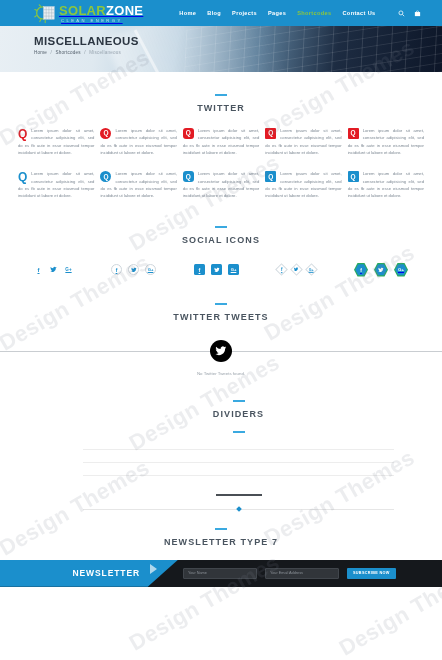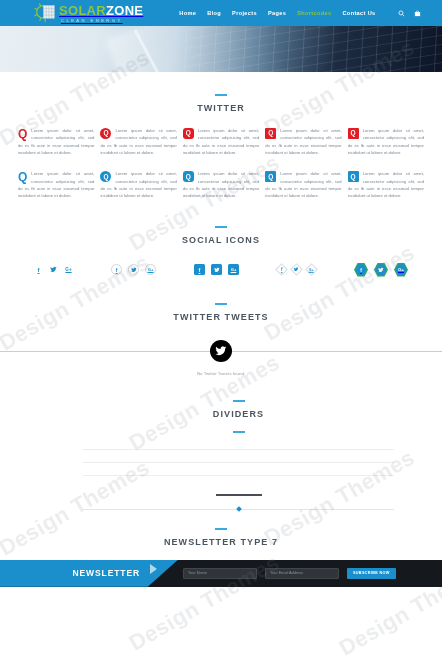--- a/index.html
+++ b/index.html
@@ -9,21 +9,21 @@
     background: #ffffff;
     overflow: hidden;
   }
   .page { position: relative; width: 442px; height: 660px; overflow: hidden; background:#fff; }
 
   
   .topbar {
     position: relative; height: 26px; background: #1b8fcc;
     display: flex; align-items: center; z-index: 5;
   }
-  .logo-wrap { display:flex; align-items:center; margin-left: 34px; }
+  .logo-wrap { display:flex; align-items:flex-end; margin-left: 34px; }
   .sun-icon { position: relative; width: 22px; height: 20px; margin-right: 3px; }
   .logo-text { line-height: 1; }
   .logo-main { font-size: 13px; font-weight: bold; letter-spacing: .3px; }
   .logo-main .s1 { color: #8cc63e; }
   .logo-main .s2 { color: #ffffff; }
   .logo-sub { font-size: 4.2px; letter-spacing: 2.4px; color: #bfe3f4; margin-top:1px; padding-left:2px;}
 
   .nav { display:flex; align-items:center; margin-left: 36px; gap: 11px; }
   .nav a {
     font-size: 5.6px; color: #ffffff; text-decoration: none;
@@ -272,20 +272,30 @@
       </span>
     </nav>
   </div>
 
   <div class="banner">
     <div class="banner-photo">
       <div class="pv-grid"></div>
       <div class="pv-sheen"></div>
       <div class="pv-edge"></div>
     </div>
+    <div class="banner-inner">
+      <div class="banner-title">MISCELLANEOUS</div>
+      <div class="crumb">
+        <a href="#" style="color:#55616d;text-decoration:none">Home</a>
+        <span class="sep">/</span>
+        <a href="#" style="color:#55616d;text-decoration:none">Shortcodes</a>
+        <span class="sep">/</span>
+        <span class="cur">Miscellaneous</span>
+      </div>
+    </div>
   </div>
 
   <section class="dropcaps-sec">
     <div class="sec-head">
       <div class="sec-dash"></div>
       <div class="sec-title">TWITTER</div>
     </div>
 
     <div class="dc-row">
       <div class="dc-col">

